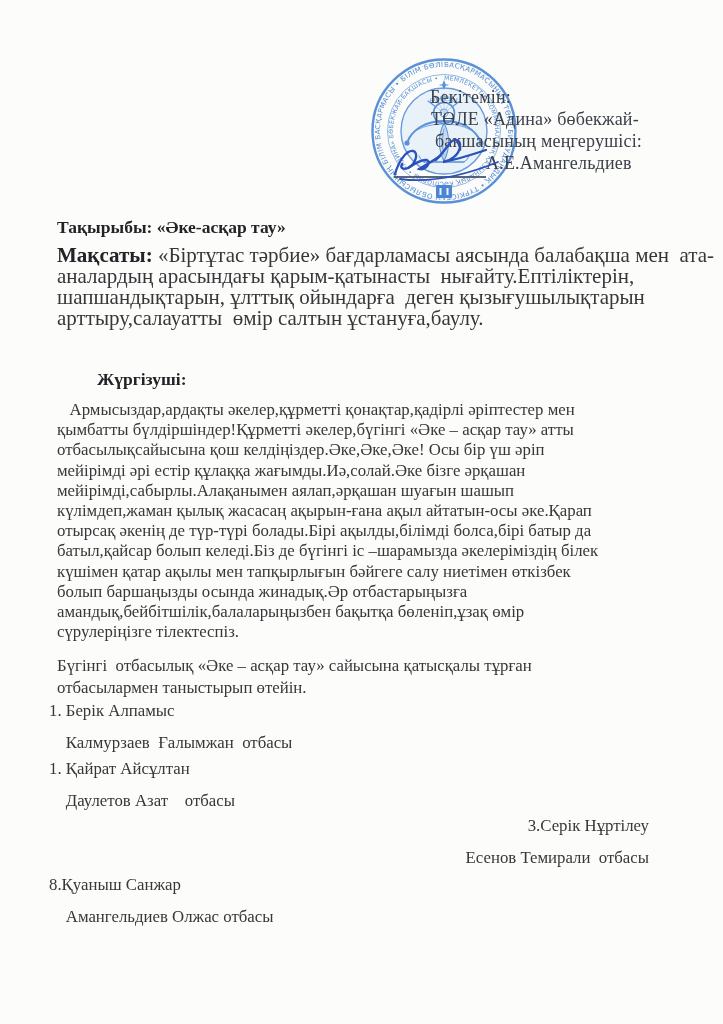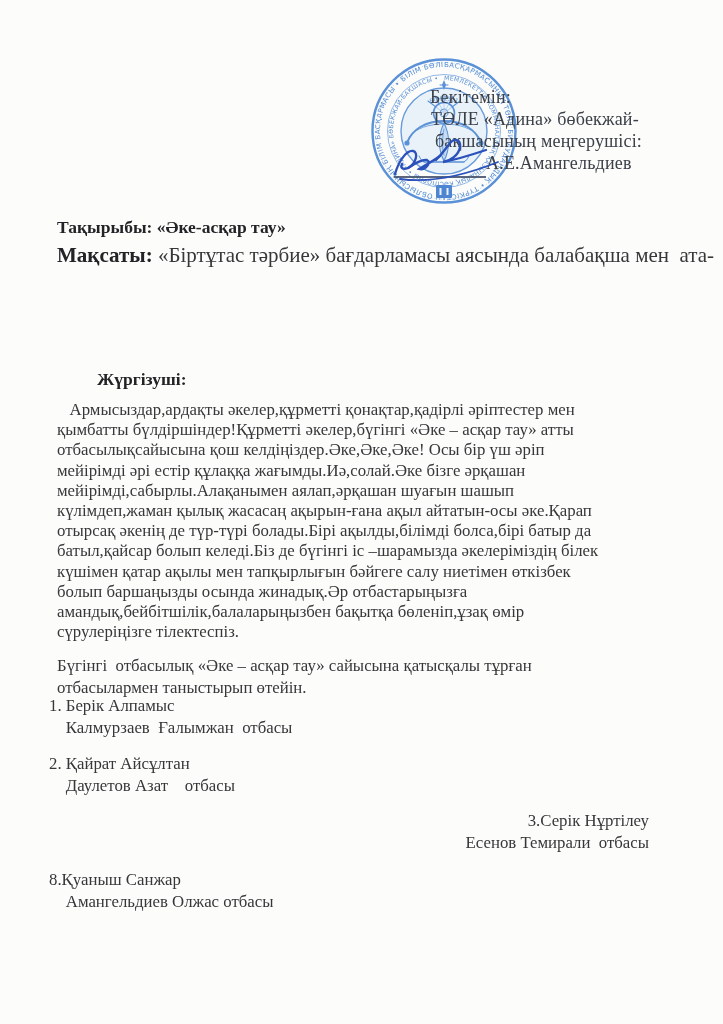--- a/index.html
+++ b/index.html
@@ -23,21 +23,21 @@
   #sig-underline{left:394px;top:176px;width:92px;height:2px;background:#3e4a66;opacity:.85;z-index:2;}
 
   #stamp-svg{left:368px;top:55px;z-index:1;opacity:.92;}
   #signature-svg{left:388px;top:138px;z-index:4;}
 
   #doc-title{left:57px;top:217px;font-size:17.5px;}
   #purpose-block{left:57px;top:245px;width:665px;font-size:21px;line-height:21px;}
   #host-label{left:57px;top:369px;font-size:17.5px;margin-left:40px;}
   #speech-block{left:57px;top:400px;width:680px;font-size:16.8px;line-height:20.2px;}
   #intro-block{left:57px;top:655px;width:680px;font-size:16.8px;line-height:21.5px;}
-  .family-item{left:49px;width:600px;font-size:16.8px;line-height:22px;font-family:Liberation Serif, serif;}
+  .family-item{left:49px;width:600px;font-size:16.8px;line-height:32px;font-family:Liberation Serif, serif;}
   #family-item-1{top:695px;}
   #family-item-2{top:753px;}
   #family-item-3{top:810px;text-align:right;}
   #family-item-4{top:869px;}
 
   .ring-text{font-family:"DejaVu Sans","Liberation Sans",sans-serif;fill:#4784d2;}
 </style>
 </head>
 <body>
 
@@ -99,20 +99,23 @@
       <path d="M48,22 C56,14 60,7 63,4 C67,0 73,2 72,9 C71,17 62,23 55,24 C66,22 80,18 98,12"></path>
       <path d="M12,41 C40,45 75,38 110,24" stroke-width="1.8"></path>
     </g>
   </svg>
   <div id="approval-signer" class="abs">А.Е.Амангельдиев</div>
 
   <div id="doc-title" class="abs bold">Тақырыбы: «Әке-асқар тау»</div>
 
   <div id="purpose-block" class="abs">
     <div class="pre"><span class="bold">Мақсаты:</span><span> «Біртұтас тәрбие» бағдарламасы аясында балабақша мен  ата-</span></div>
+    <div class="pre">аналардың арасындағы қарым-қатынасты  нығайту.Ептіліктерін,
+шапшандықтарын, ұлттық ойындарға  деген қызығушылықтарын
+арттыру,салауатты  өмір салтын ұстануға,баулу.</div>
   </div>
 
   <div id="host-label" class="abs bold">Жүргізуші:</div>
 
   <div id="speech-block" class="abs pre">   Армысыздар,ардақты әкелер,құрметті қонақтар,қадірлі әріптестер мен
 қымбатты бүлдіршіндер!Құрметті әкелер,бүгінгі «Әке – асқар тау» атты
 отбасылықсайысына қош келдіңіздер.Әке,Әке,Әке! Осы бір үш әріп
 мейірімді әрі естір құлаққа жағымды.Иә,солай.Әке бізге әрқашан
 мейірімді,сабырлы.Алақанымен аялап,әрқашан шуағын шашып
 күлімдеп,жаман қылық жасасаң ақырын-ғана ақыл айтатын-осы әке.Қарап
@@ -122,21 +125,21 @@
 болып баршаңызды осында жинадық.Әр отбастарыңызға
 амандық,бейбітшілік,балаларыңызбен бақытқа бөленіп,ұзақ өмір
 сүрулеріңізге тілектеспіз.</div>
 
   <div id="intro-block" class="abs pre">Бүгінгі  отбасылық «Әке – асқар тау» сайысына қатысқалы тұрған
 отбасылармен таныстырып өтейін.</div>
 
   <div>
     <div id="family-item-1" class="abs pre family-item">1. Берік Алпамыс
     Калмурзаев  Ғалымжан  отбасы</div>
-    <div id="family-item-2" class="abs pre family-item">2. Қайрат Айсұлтан
+    <div id="family-item-2" class="abs pre family-item">1. Қайрат Айсұлтан
     Даулетов Азат    отбасы</div>
     <div id="family-item-3" class="abs pre family-item">3.Серік Нұртілеу
      Есенов Темирали  отбасы</div>
     <div id="family-item-4" class="abs pre family-item">8.Қуаныш Санжар
     Амангельдиев Олжас отбасы</div>
   </div>
 
 </div>
 
 </body></html>

